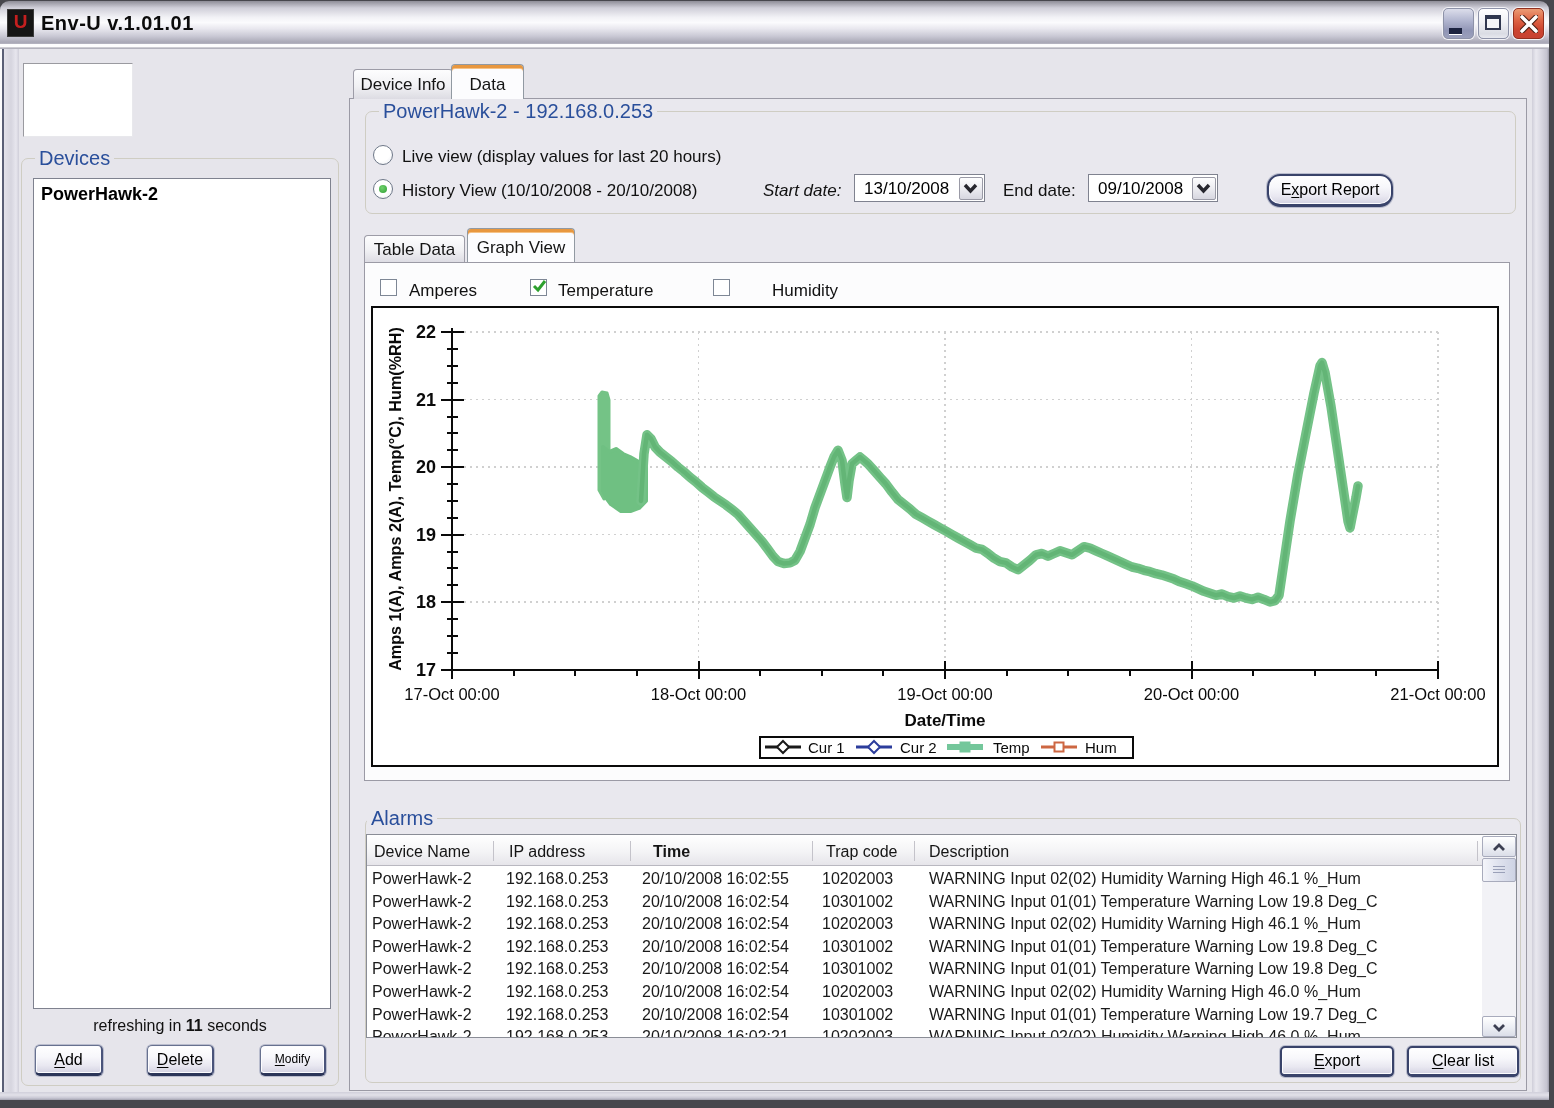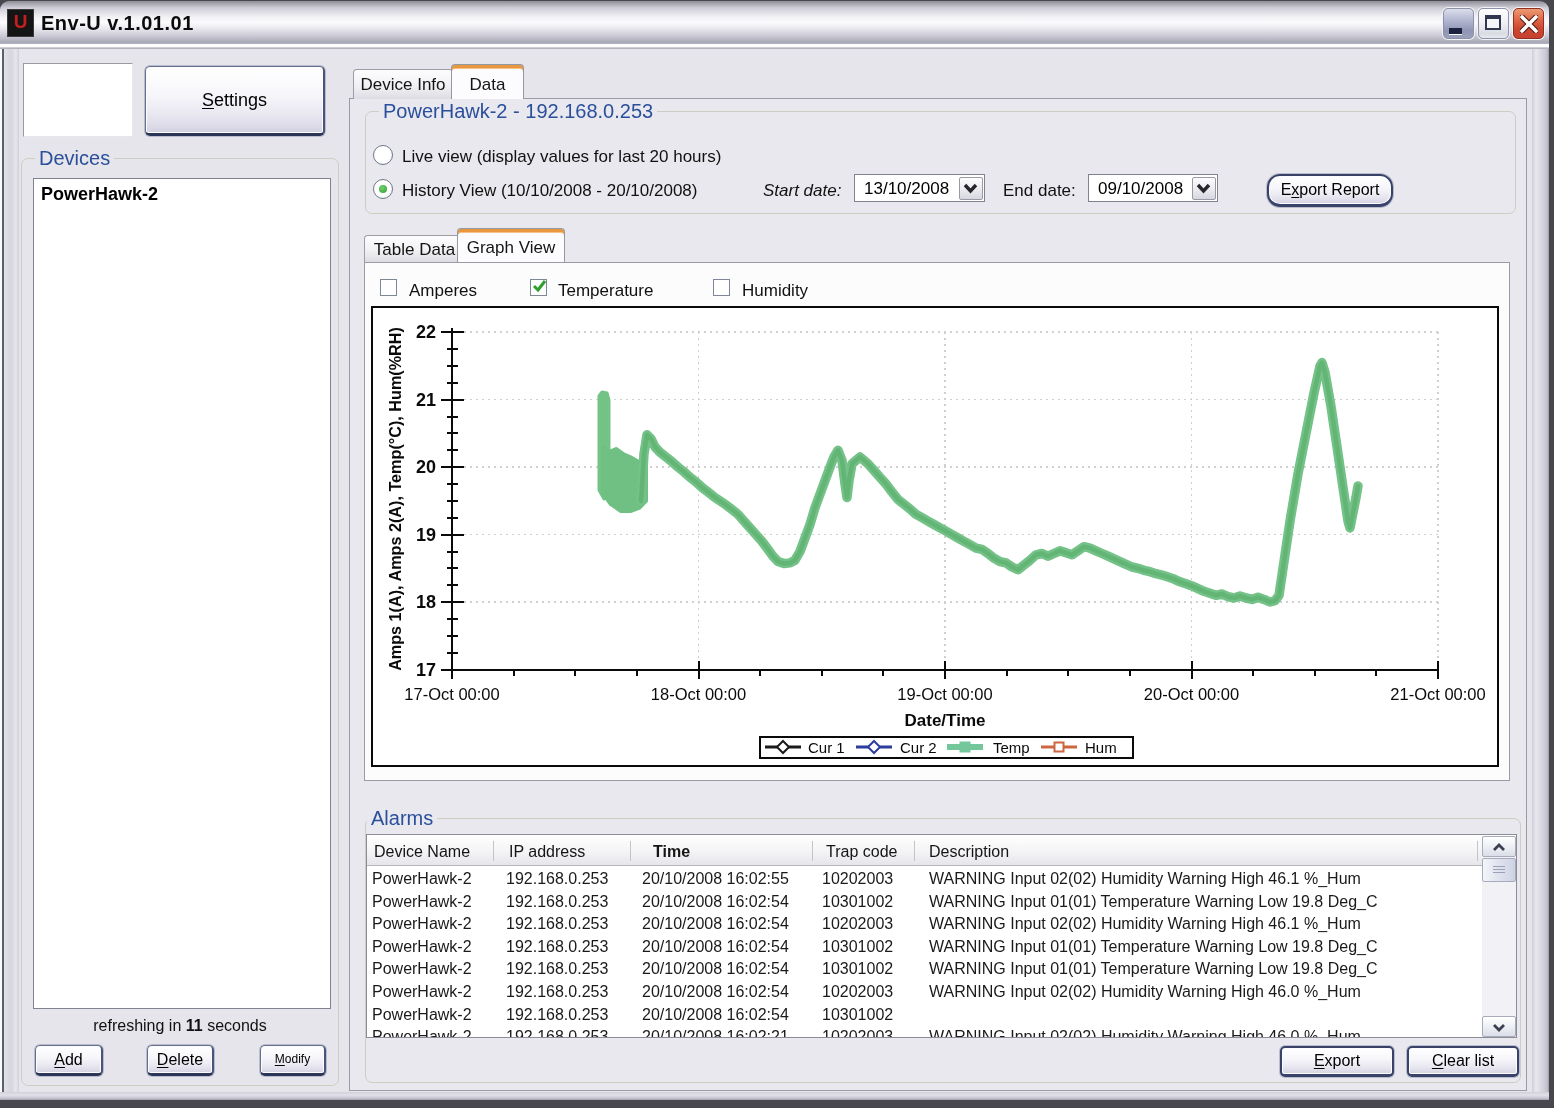--- a/index.html
+++ b/index.html
@@ -63,21 +63,20 @@
   <div class="abs capbtn" id="btn-max"></div>
   <div class="abs capbtn" id="btn-cls"></div>
   <div class="abs" id="glyph-min"></div>
   <div class="abs" id="glyph-max"></div>
   <svg class="abs" id="glyph-cls" style="left:1520px;top:15px" width="18" height="18" viewBox="0 0 18 18">
     <path d="M2 2 L16 16 M16 2 L2 16" stroke="#471d12" stroke-width="5.6" stroke-linecap="round"></path>
     <path d="M2 2 L16 16 M16 2 L2 16" stroke="#ffffff" stroke-width="3.6" stroke-linecap="round"></path>
   </svg>
 
   <div class="abs" id="picbox" style="left:23px;top:63px;width:110px;height:74px;background:#fff;border:1px solid #9a9aa0;border-bottom-color:#e8e8ec;border-right-color:#e8e8ec;"></div>
-  <div class="abs btn" style="left:145px;top:66px;width:180px;height:70px;font-size:18px;line-height:66px;"><u>S</u>ettings</div>
   <div class="abs gbox" style="left:21px;top:158px;width:318px;height:928px;"></div>
   <div class="abs glabel" style="left:35px;top:150px;">Devices</div>
   <div class="abs fld" style="left:33px;top:178px;width:298px;height:831px;"></div>
   <div class="abs" style="left:41px;top:184px;font-size:18px;font-weight:bold;color:#000;">PowerHawk-2</div>
   <div class="abs" style="left:21px;top:1017px;width:318px;text-align:center;font-size:16px;color:#111;">refreshing in <b>11</b> seconds</div>
   <div class="abs btn" style="left:35px;top:1045px;width:68px;height:31px;font-size:16px;line-height:27px;"><u>A</u>dd</div>
   <div class="abs btn" style="left:147px;top:1045px;width:67px;height:31px;font-size:16px;line-height:27px;"><u>D</u>elete</div>
   <div class="abs btn" style="left:260px;top:1045px;width:66px;height:31px;font-size:12px;line-height:27px;"><u>M</u>odify</div>
 
   <div class="abs" id="bigpage" style="left:349px;top:98px;width:1178px;height:993px;background:#e9e8ee;border:1px solid #9b9aa5;"></div>
@@ -104,31 +103,31 @@
   <div class="abs fld" style="left:1088px;top:174px;width:130px;height:28px;"></div>
   <div class="abs" style="left:1098px;top:179px;font-size:17px;color:#000;">09/10/2008</div>
   <div class="abs combtn" style="left:1192px;top:177px;"></div>
   <svg class="abs" style="left:1196px;top:183px;" width="15" height="11" viewBox="0 0 15 11">
       <path d="M2 2 L7.5 8 L13 2" stroke="#26262e" stroke-width="3.4" fill="none"></path>
     </svg>
   <div class="abs btn btn2" style="left:1267px;top:174px;width:126px;height:33px;font-size:16px;line-height:27px;border-radius:13px;">E<u>x</u>port Report</div>
 
   <div class="abs" id="innerpage" style="left:364px;top:262px;width:1146px;height:519px;background:#fcfcfd;border:1px solid #9b9aa5;"></div>
   <div class="abs tab-off tabtxt" style="left:364px;top:235px;width:101px;height:27px;line-height:27px;">Table Data</div>
-  <div class="abs tab-on tabtxt" style="left:457px;top:228px;width:108px;height:34px;line-height:38px;z-index:3;">Graph View</div>
+  <div class="abs tab-on tabtxt" style="left:467px;top:228px;width:108px;height:34px;line-height:38px;z-index:3;">Graph View</div>
 
   <div class="abs chk" style="left:380px;top:279px;"></div>
   <div class="abs lbl" style="left:409px;top:281px;">Amperes</div>
   <div class="abs chk" style="left:530px;top:279px;"></div>
   <svg class="abs" style="left:531px;top:278px;" width="17" height="17" viewBox="0 0 17 17">
       <path d="M3 8 L7 12 L14 3" stroke="#2da02d" stroke-width="3" fill="none"></path>
     </svg>
   <div class="abs lbl" style="left:558px;top:281px;">Temperature</div>
   <div class="abs chk" style="left:713px;top:279px;"></div>
-  <div class="abs lbl" style="left:742px;top:281px;">Humidity</div>
+  <div class="abs lbl" style="left:772px;top:281px;">Humidity</div>
 
   <svg class="abs" style="left:371px;top:306px;" width="1128" height="461" viewBox="0 0 1128 461" shape-rendering="crispEdges">
       <rect x="1" y="1" width="1126" height="459" fill="#ffffff" stroke="#0a0a0a" stroke-width="2"></rect>
       <g stroke="#d0d0d0" stroke-width="1.5" stroke-dasharray="1.5 4.5" fill="none">
         <line x1="81.0" y1="296.0" x2="1067.0" y2="296.0"></line>
         <line x1="81.0" y1="228.6" x2="1067.0" y2="228.6"></line>
         <line x1="81.0" y1="161.1" x2="1067.0" y2="161.1"></line>
         <line x1="81.0" y1="93.7" x2="1067.0" y2="93.7"></line>
         <line x1="81.0" y1="26.2" x2="1067.0" y2="26.2"></line>
         <line x1="327.5" y1="26.2" x2="327.5" y2="363.5"></line>
@@ -263,20 +262,21 @@
       <div class="rowtxt abs" style="left:562px;top:92.4px;">WARNING Input 01(01) Temperature Warning Low 19.8 Deg_C</div>
     <div class="rowtxt abs" style="left:5px;top:115.0px;">PowerHawk-2</div>
       <div class="rowtxt abs" style="left:139px;top:115.0px;">192.168.0.253</div>
       <div class="rowtxt abs" style="left:275px;top:115.0px;">20/10/2008 16:02:54</div>
       <div class="rowtxt abs" style="left:455px;top:115.0px;">10202003</div>
       <div class="rowtxt abs" style="left:562px;top:115.0px;">WARNING Input 02(02) Humidity Warning High 46.0 %_Hum</div>
     <div class="rowtxt abs" style="left:5px;top:137.6px;">PowerHawk-2</div>
       <div class="rowtxt abs" style="left:139px;top:137.6px;">192.168.0.253</div>
       <div class="rowtxt abs" style="left:275px;top:137.6px;">20/10/2008 16:02:54</div>
       <div class="rowtxt abs" style="left:455px;top:137.6px;">10301002</div>
+      <div class="rowtxt abs" style="left:562px;top:137.6px;">WARNING Input 01(01) Temperature Warning Low 19.7 Deg_C</div>
     <div class="rowtxt abs" style="left:5px;top:160.2px;">PowerHawk-2</div>
       <div class="rowtxt abs" style="left:139px;top:160.2px;">192.168.0.253</div>
       <div class="rowtxt abs" style="left:275px;top:160.2px;">20/10/2008 16:02:21</div>
       <div class="rowtxt abs" style="left:455px;top:160.2px;">10202003</div>
       <div class="rowtxt abs" style="left:562px;top:160.2px;">WARNING Input 02(02) Humidity Warning High 46.0 %_Hum</div>
   </div>
 
   <div class="abs" style="left:1482px;top:836px;width:34px;height:201px;background:#f2f2f6;"></div>
   <div class="scbtn" style="top:836px;"></div>
   <svg class="abs" style="left:1492px;top:843px;" width="14" height="9" viewBox="0 0 14 9">

